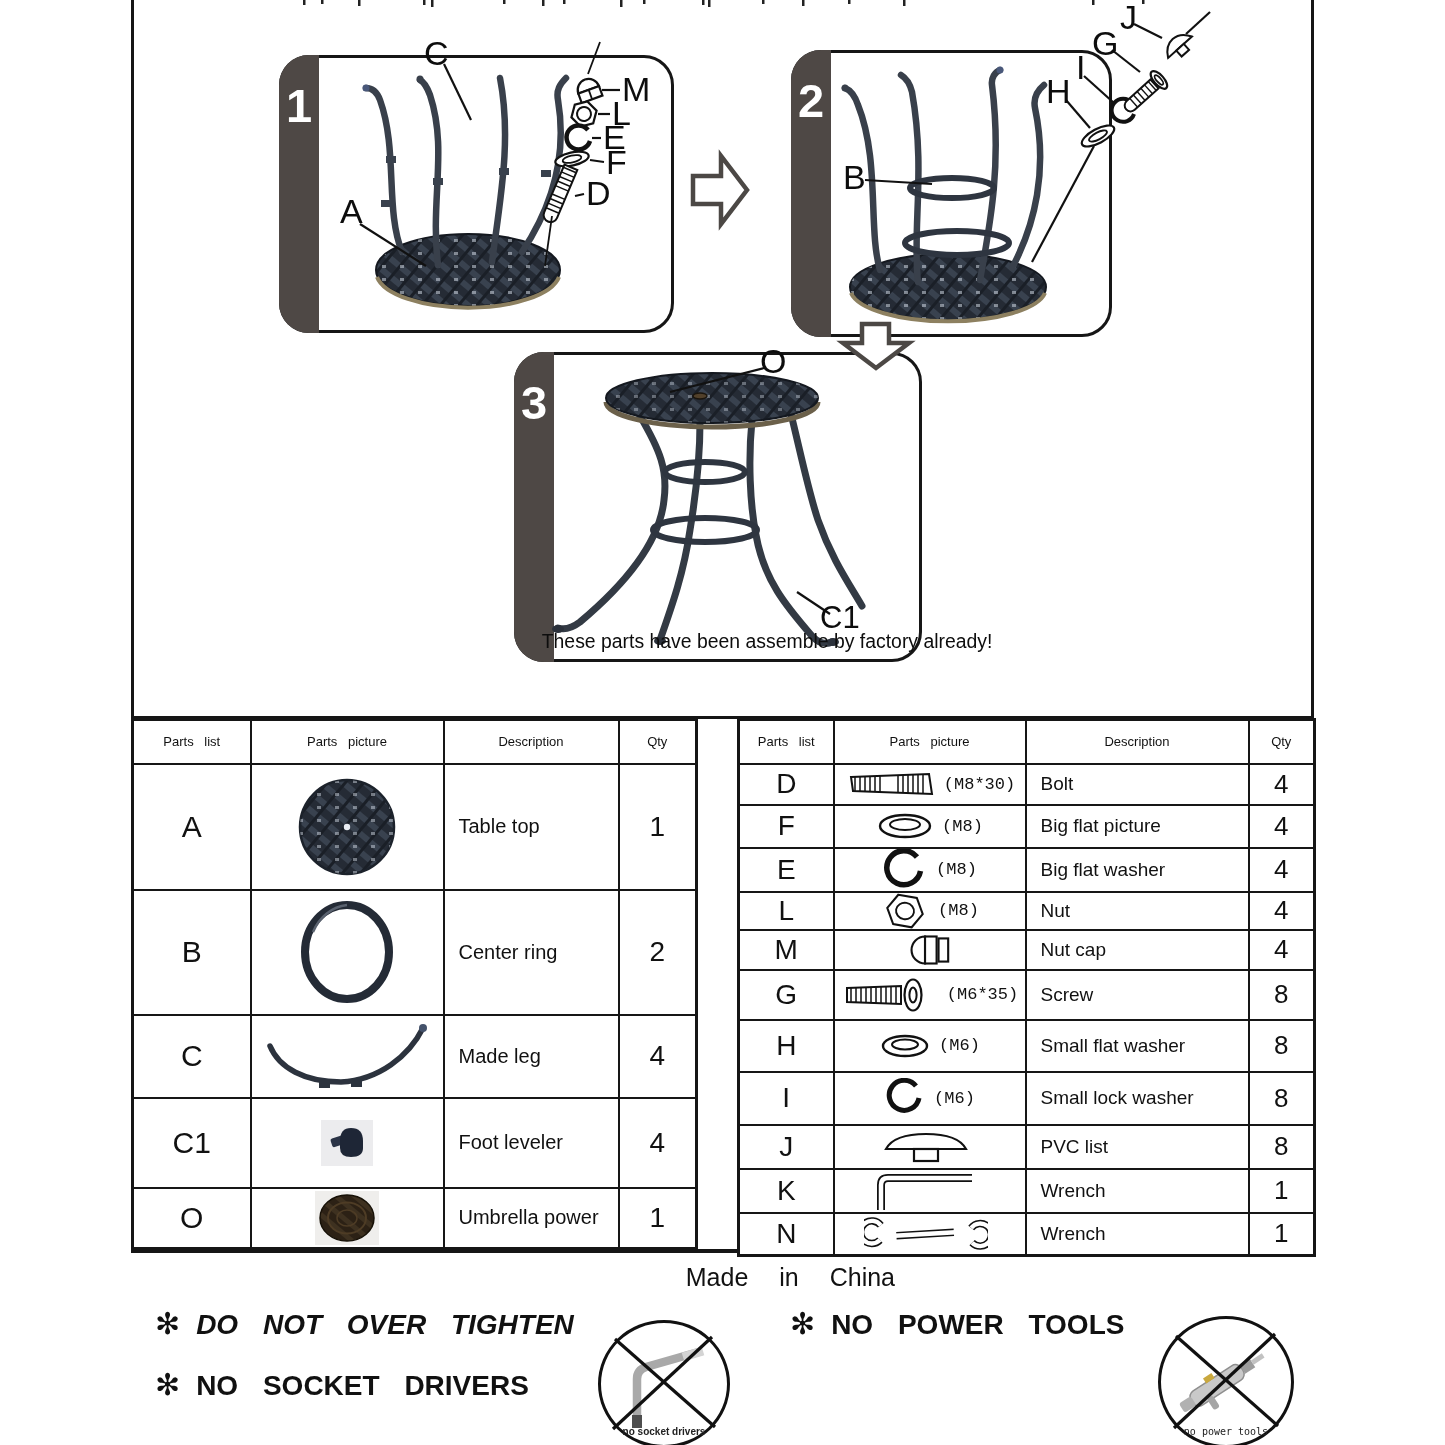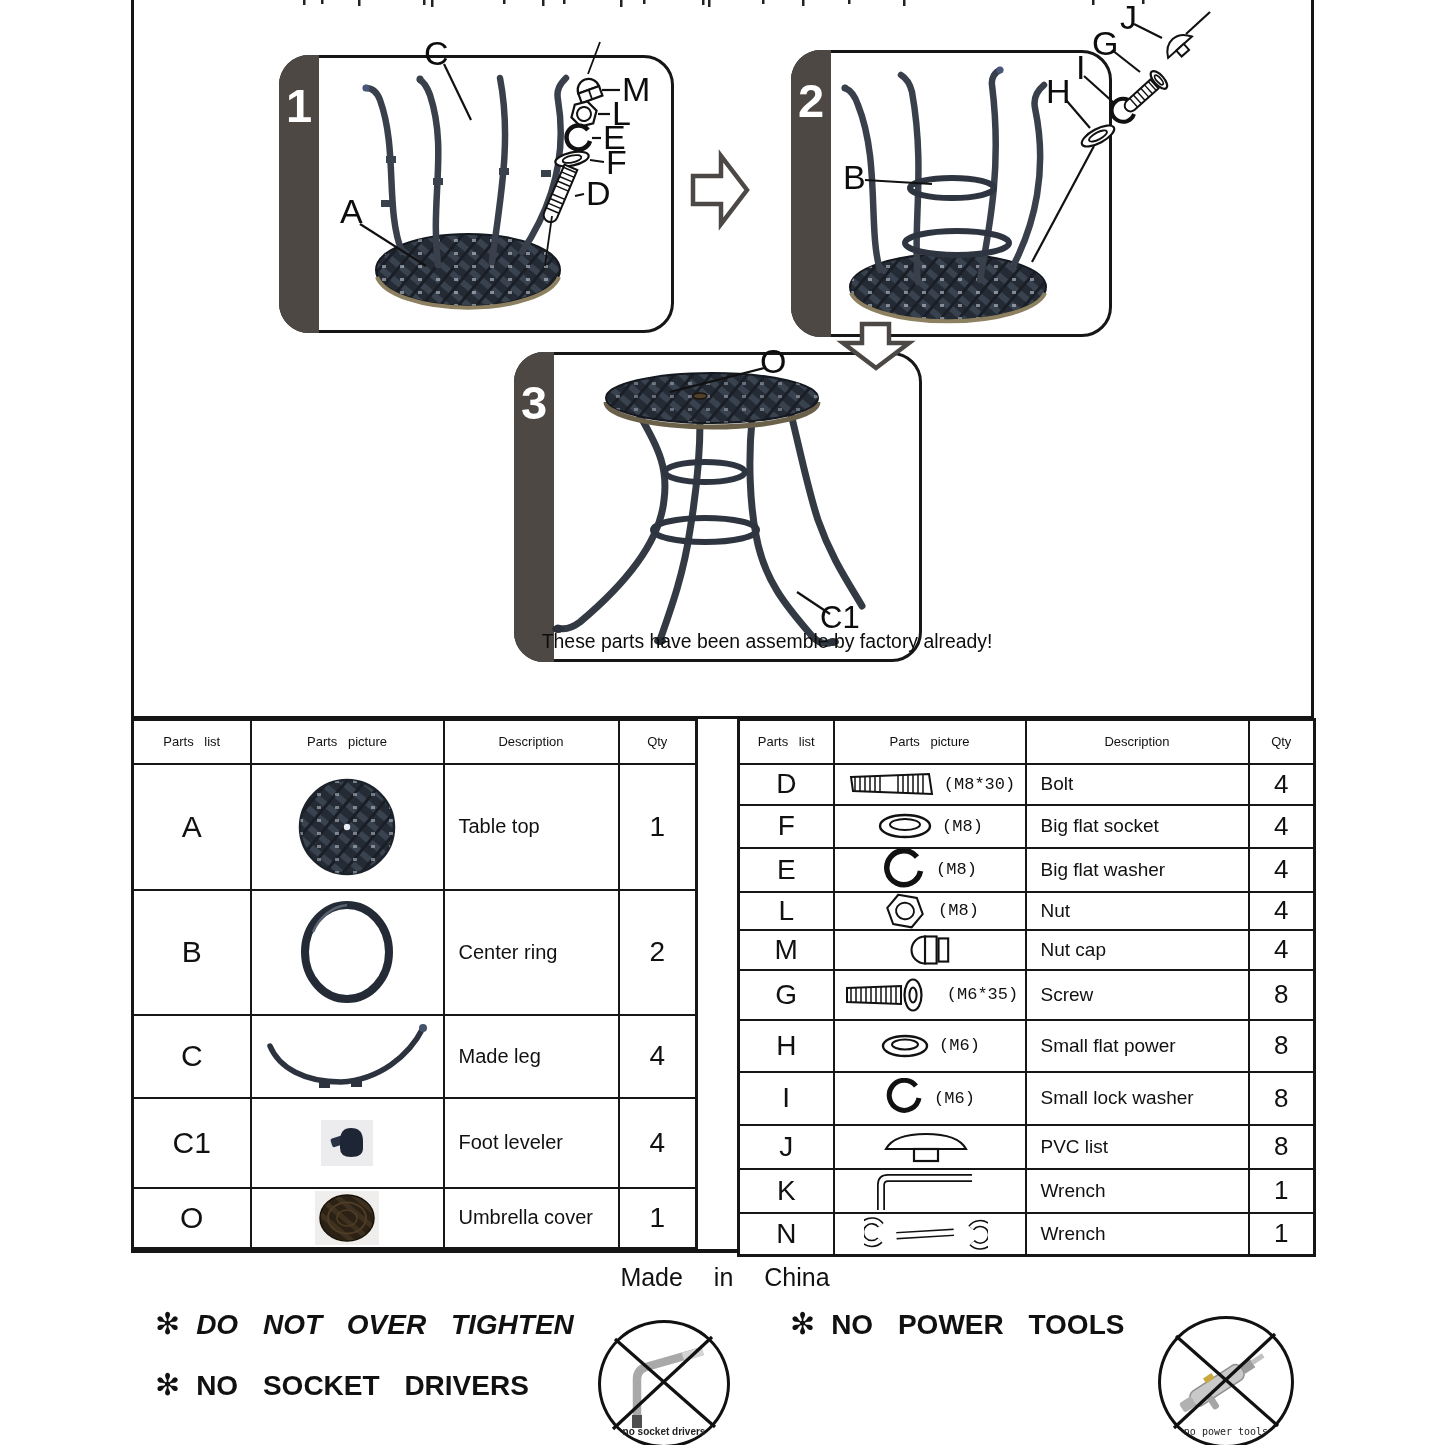--- a/index.html
+++ b/index.html
@@ -34,21 +34,21 @@
   .c-part.sm{font-size:28px;}
   .c-desc{text-align:left !important;padding-left:14px !important;font-size:20px;}
   .c-desc.sm{font-size:19px;}
   .c-qty{font-size:28px;}
   .c-qty.sm{font-size:26px;}
   .pic-cell{line-height:0;font-family:Liberation Mono, monospace;}
   .pic-flex{display:flex;align-items:center;justify-content:center;gap:8px;line-height:normal;}
   .spec{font-size:17px;line-height:1;}
 
   
-  .made-in{position:absolute;left:555px;top:1263px;width:340px;text-align:center;
+  .made-in{position:absolute;left:555px;top:1263px;width:340px;text-align:right;
        font-size:25px;word-spacing:24px;}
   .warning{position:absolute;font-size:28px;font-weight:bold;word-spacing:17px;white-space:nowrap;}
   .star{font-family:"DejaVu Sans",sans-serif;font-size:30px;font-weight:bold;margin-right:16px;}
   .ban-circle{position:absolute;border:3.5px solid #111;border-radius:50%;background:#fff;}
   .ban-label{position:absolute;left:0;right:0;bottom:8px;text-align:center;
        font-size:10px;font-weight:bold;color:#222;}
   .ban-label.mono{font-family:"DejaVu Sans Mono",monospace;font-weight:400;}
 </style>
 </head>
 <body>
@@ -339,21 +339,21 @@
     <tr style="height:61px">
       <td class="c-part">O</td>
       <td class="pic-cell">
         <svg width="66" height="56" viewBox="0 0 66 56">
           <rect x="1" y="1" width="64" height="54" fill="#efeeec"></rect>
           <ellipse cx="33" cy="28" rx="27" ry="23" fill="url(#latO)" stroke="#171107" stroke-width="1.5"></ellipse>
           <ellipse cx="33" cy="28" rx="19" ry="15.5" fill="none" stroke="#4e3c25" stroke-width="2"></ellipse>
           <ellipse cx="33" cy="28" rx="10" ry="8" fill="none" stroke="#4e3c25" stroke-width="1.5"></ellipse>
         </svg>
       </td>
-      <td class="c-desc">Umbrella cover</td>
+      <td class="c-desc">Umbrella power</td>
       <td class="c-qty">1</td>
     </tr>
   </tbody>
     </table>
 
   <table class="parts" style="left:737px;top:718px;width:576px;">
     <colgroup>
         <col style="width:95px">
         <col style="width:192px">
         <col style="width:223px">
@@ -397,21 +397,21 @@
       <td class="c-part sm">F</td>
       <td class="pic-cell">
         <div class="pic-flex">
           <svg width="58" height="30" viewBox="0 0 58 30">
             <ellipse cx="29" cy="15" rx="25" ry="11" fill="#fff" stroke="#111" stroke-width="2.4"></ellipse>
             <ellipse cx="29" cy="13.5" rx="15" ry="5.5" fill="#fff" stroke="#111" stroke-width="2"></ellipse>
           </svg>
           <span class="spec">(M8)</span>
         </div>
       </td>
-      <td class="c-desc sm">Big flat socket</td>
+      <td class="c-desc sm">Big flat picture</td>
       <td class="c-qty sm">4</td>
     </tr>
     <tr style="height:42px">
       <td class="c-part sm">E</td>
       <td class="pic-cell">
         <div class="pic-flex">
           <svg width="46" height="42" viewBox="0 0 46 42">
             <path d="M 35 8 A 17 17 0 1 0 38.5 22" fill="none" stroke="#111" stroke-width="5.5"></path>
           </svg>
           <span class="spec">(M8)</span>
@@ -482,21 +482,21 @@
       <td class="c-part sm">H</td>
       <td class="pic-cell">
         <div class="pic-flex">
           <svg width="52" height="28" viewBox="0 0 52 28">
             <ellipse cx="26" cy="14" rx="22" ry="10" fill="#fff" stroke="#111" stroke-width="2.4"></ellipse>
             <ellipse cx="26" cy="12.5" rx="13" ry="5" fill="#fff" stroke="#111" stroke-width="2"></ellipse>
           </svg>
           <span class="spec">(M6)</span>
         </div>
       </td>
-      <td class="c-desc sm">Small flat power</td>
+      <td class="c-desc sm">Small flat washer</td>
       <td class="c-qty sm">8</td>
     </tr>
     <tr style="height:53px">
       <td class="c-part sm">I</td>
       <td class="pic-cell">
         <div class="pic-flex">
           <svg width="42" height="40" viewBox="0 0 42 40">
             <path d="M 32 8 A 15 15 0 1 0 35 20" fill="none" stroke="#111" stroke-width="5"></path>
           </svg>
           <span class="spec">(M6)</span>

